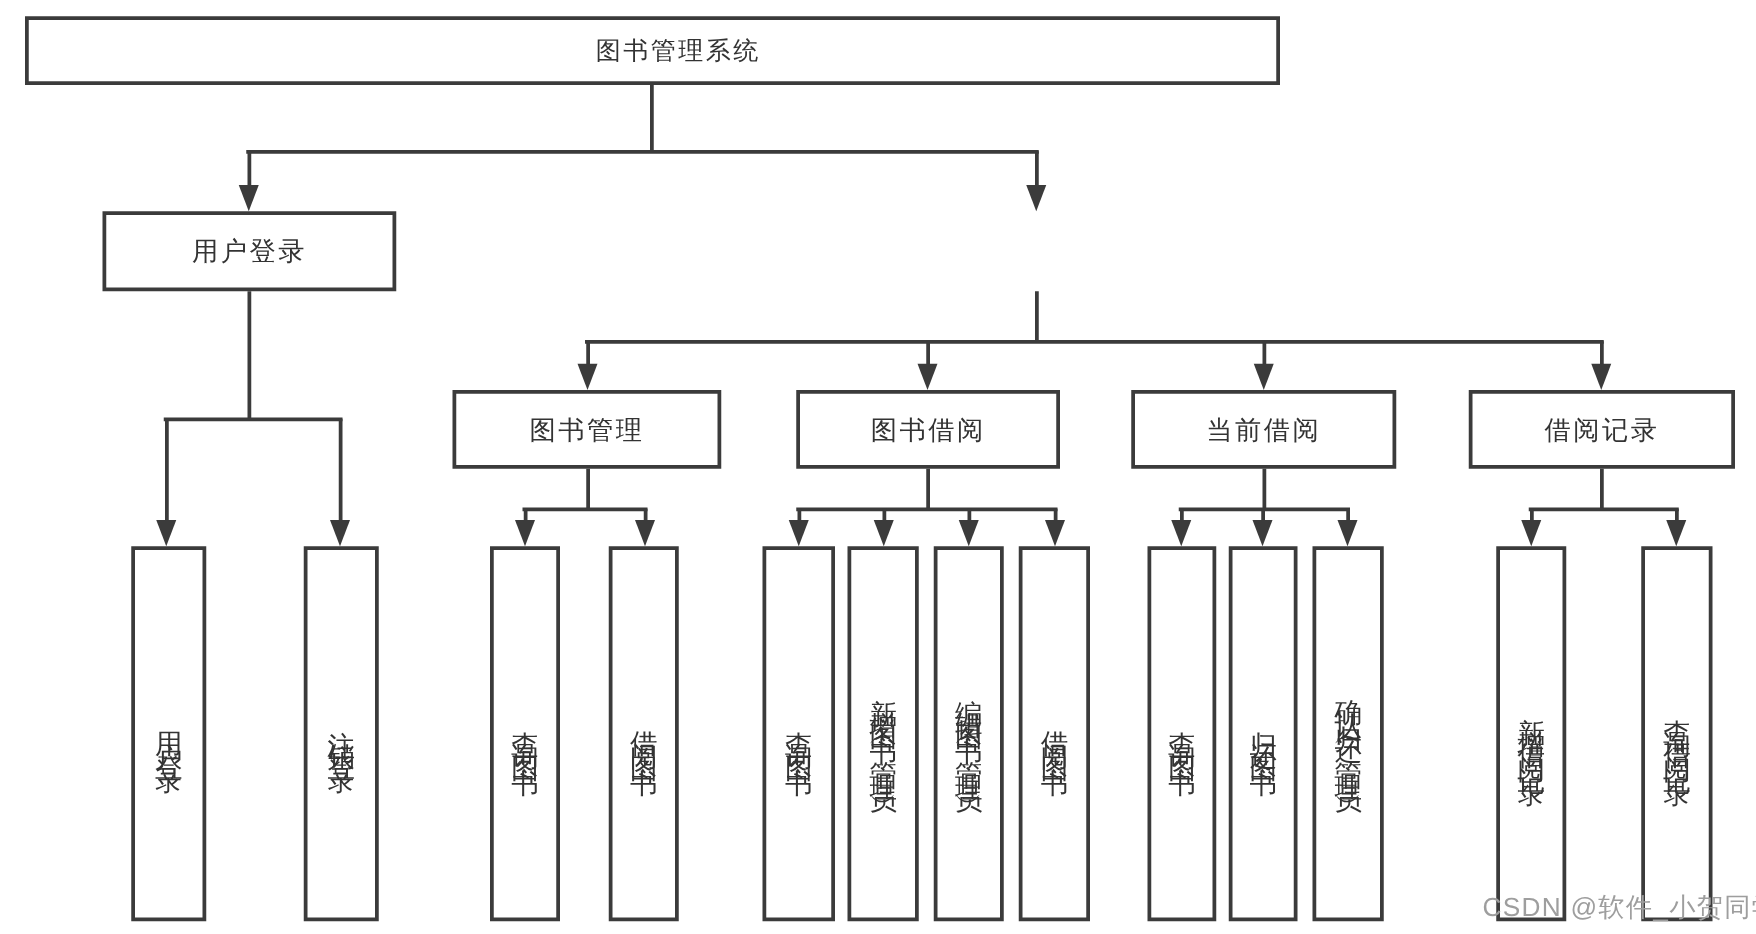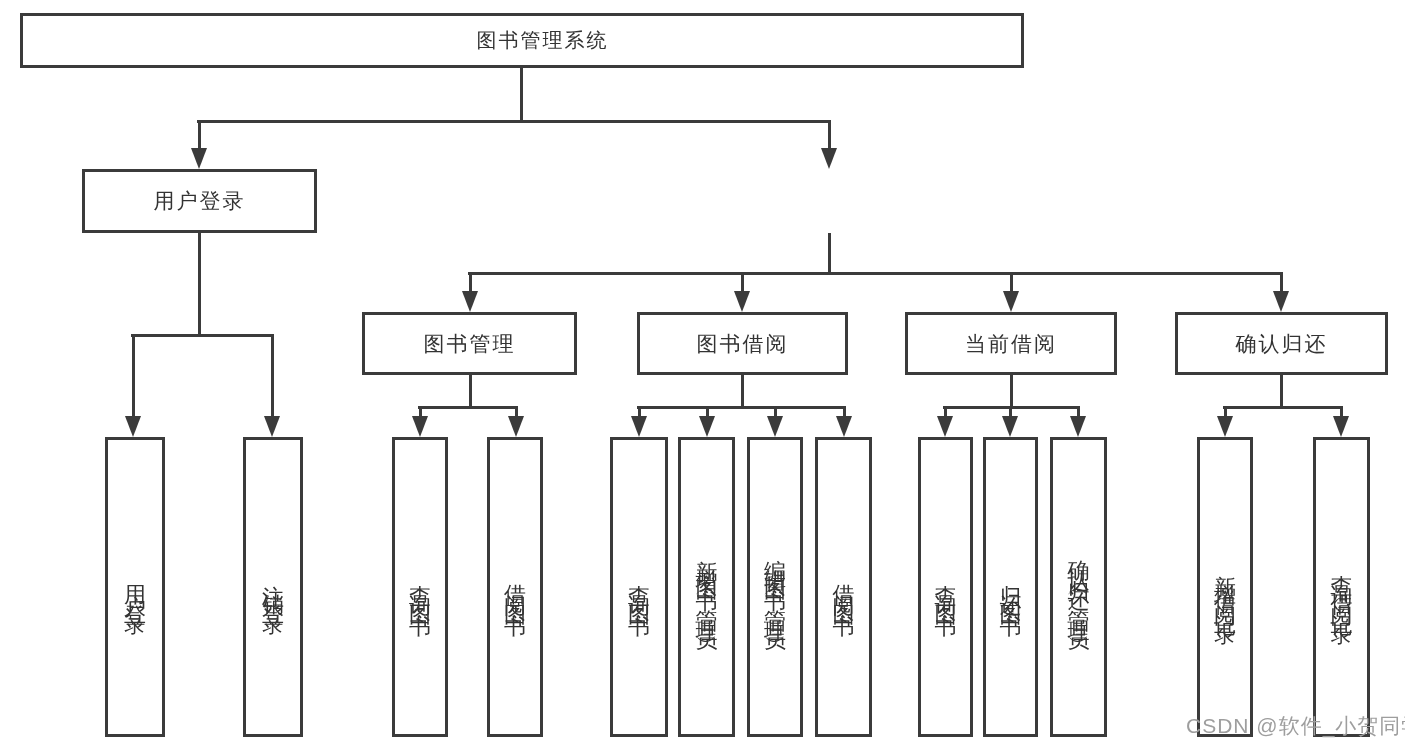--- a/index.html
+++ b/index.html
@@ -80,21 +80,21 @@
   <div class="vl" style="left:741px;top:273px;height:23px"></div>
   <div class="ah" style="left:734px;top:291px"></div>
   <div class="vl" style="left:1010px;top:273px;height:23px"></div>
   <div class="ah" style="left:1003px;top:291px"></div>
   <div class="vl" style="left:1280px;top:273px;height:23px"></div>
   <div class="ah" style="left:1273px;top:291px"></div>
 
   <div class="box hbox" style="left:362px;top:312px;width:215px;height:63px">图书管理</div>
   <div class="box hbox" style="left:905px;top:312px;width:212px;height:63px">当前借阅</div>
   <div class="box hbox" style="left:637px;top:312px;width:211px;height:63px">图书借阅</div>
-  <div class="box hbox" style="left:1175px;top:312px;width:213px;height:63px">确认归还</div>
+  <div class="box hbox" style="left:1175px;top:312px;width:213px;height:63px">借阅记录</div>
 
   <div class="vl" style="left:469px;top:375px;height:32px"></div>
   <div class="hl" style="left:418px;top:406px;width:100px"></div>
   <div class="vl" style="left:419px;top:407px;height:13px"></div>
   <div class="ah" style="left:412px;top:416px"></div>
   <div class="vl" style="left:515px;top:407px;height:13px"></div>
   <div class="ah" style="left:508px;top:416px"></div>
   <div class="box vbox" style="left:392px;top:437px;width:56px;height:300px">查询图书</div>
   <div class="box vbox" style="left:487px;top:437px;width:56px;height:300px">借阅图书</div>
 

